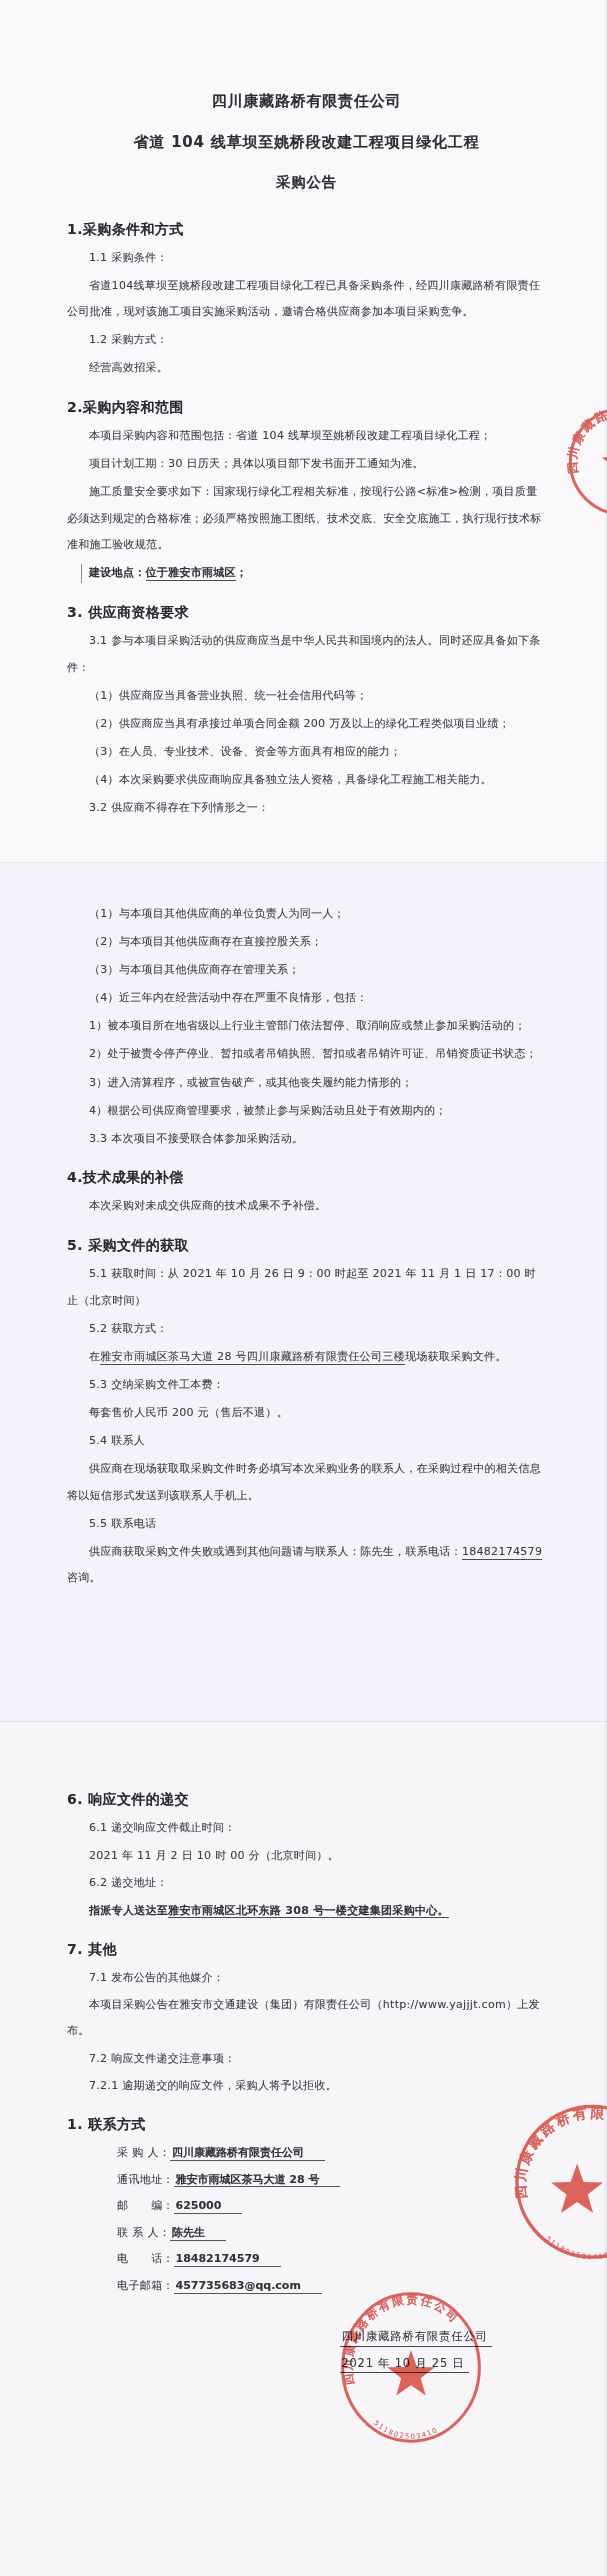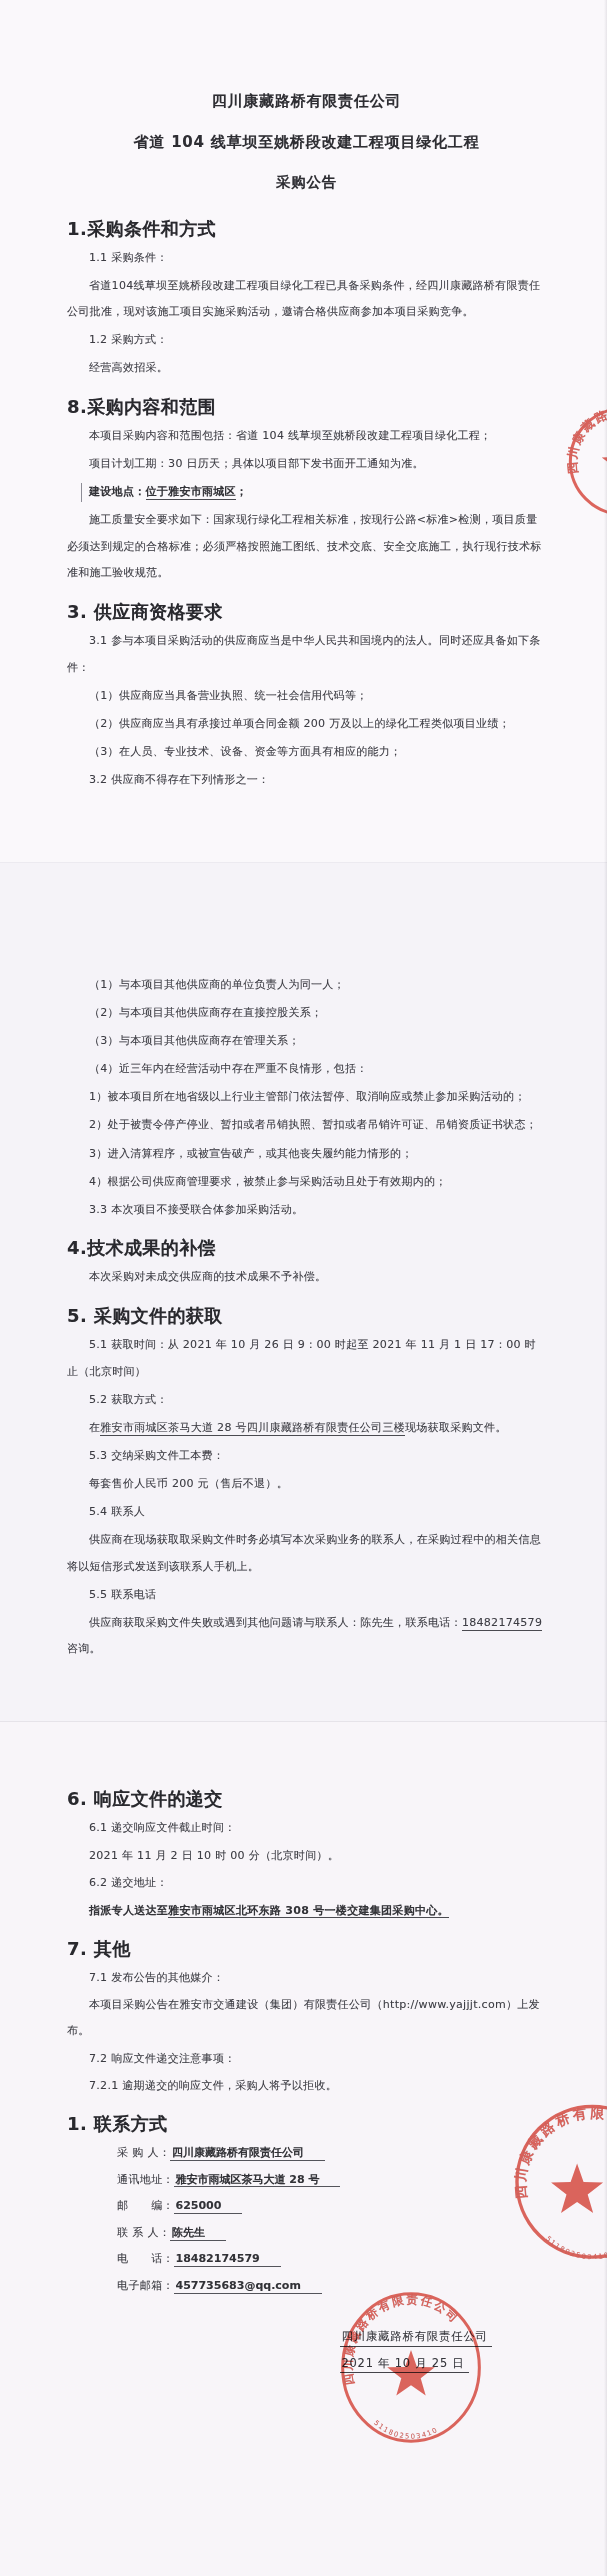--- a/index.html
+++ b/index.html
@@ -22,33 +22,33 @@
         padding-left:67px;padding-right:61px;}
   .page1{top:0;height:862px;background:#faf8fb;}
   .page2{top:862px;height:859px;background:#f5f3f8;border-top:1.5px solid #eceaf0;}
   .page3{top:1721px;height:1055px;background:#f8f5f9;border-top:1.5px solid #e6e3e9;}
 
   .title-block{padding-top:91px;text-align:center;}
   .title{font-size:15px;line-height:20.5px;margin-bottom:20px;font-weight:600;
          color:#2e2e33;letter-spacing:0.8px;}
   .title-doc{font-size:14.4px;text-align:center;}
 
-  .h{font-size:18px;font-weight:bold;color:#29292e;line-height:20px;
+  .h{font-size:14px;font-weight:bold;color:#29292e;line-height:20px;
      margin:15px 0 6px;letter-spacing:0.4px;}
   .h.first{margin-top:26px;}
   .para{font-size:11px;line-height:26.6px;margin:0 0 1.5px;text-indent:2em;
         letter-spacing:0.3px;}
   .bold{font-weight:bold;color:#333338;}
   .u{border-bottom:0.8px solid #4a4a50;padding-bottom:0.8px;}
 
   .rev{position:relative;}
   .rev::before{content:"";position:absolute;left:13.7px;top:3.8px;bottom:3.8px;width:1.5px;
                background:#8d8d96;}
 
-  .page2{padding-top:109px;}
+  .page2{padding-top:38px;}
   .page3{padding-top:67px;}
   .page3 .para{line-height:26px;}
 
   .crow{font-size:11px;line-height:26.6px;text-indent:2em;margin:0;}
   .crow .lbl{letter-spacing:0.4px;margin-left:28px;}
   .crow .val{border-bottom:0.8px solid #54545b;padding:0 21px 0.8px 1.5px;
              font-weight:600;color:#323237;}
 
   .signoff{position:absolute;left:340px;top:607px;font-size:11.4px;color:#35353b;}
   .signoff .line{display:inline-block;border-bottom:1.1px solid #44444a;
@@ -75,31 +75,32 @@
       <div class="title">省道 104 线草坝至姚桥段改建工程项目绿化工程</div>
       <div class="title title-doc">采购公告</div>
     </div>
 
     <h2 class="h first">1.采购条件和方式</h2>
     <p class="para">1.1 采购条件：</p>
     <p class="para">省道104线草坝至姚桥段改建工程项目绿化工程已具备采购条件，经四川康藏路桥有限责任公司批准，现对该施工项目实施采购活动，邀请合格供应商参加本项目采购竞争。</p>
     <p class="para">1.2 采购方式：</p>
     <p class="para">经营高效招采。</p>
 
-    <h2 class="h">8.采购内容和范围</h2>
+    <h2 class="h">2.采购内容和范围</h2>
     <p class="para">本项目采购内容和范围包括：省道 104 线草坝至姚桥段改建工程项目绿化工程；</p>
     <p class="para">项目计划工期：30 日历天；具体以项目部下发书面开工通知为准。</p>
+    <p class="para">施工质量安全要求如下：国家现行绿化工程相关标准，按现行公路&lt;标准&gt;检测，项目质量必须达到规定的合格标准；必须严格按照施工图纸、技术交底、安全交底施工，执行现行技术标准和施工验收规范。</p>
     <p class="para bold rev"><span class="lbl">建设地点：</span><span class="u">位于雅安市雨城区</span><span>；</span></p>
-    <p class="para">施工质量安全要求如下：国家现行绿化工程相关标准，按现行公路&lt;标准&gt;检测，项目质量必须达到规定的合格标准；必须严格按照施工图纸、技术交底、安全交底施工，执行现行技术标准和施工验收规范。</p>
 
     <h2 class="h">3. 供应商资格要求</h2>
     <p class="para">3.1 参与本项目采购活动的供应商应当是中华人民共和国境内的法人。同时还应具备如下条件：</p>
     <p class="para">（1）供应商应当具备营业执照、统一社会信用代码等；</p>
     <p class="para">（2）供应商应当具有承接过单项合同金额 200 万及以上的绿化工程类似项目业绩；</p>
     <p class="para">（3）在人员、专业技术、设备、资金等方面具有相应的能力；</p>
+    <p class="para">（4）本次采购要求供应商响应具备独立法人资格，具备绿化工程施工相关能力。</p>
     <p class="para">3.2 供应商不得存在下列情形之一：</p>
 
     <svg class="stamp stamp1" width="121" height="121" viewBox="0 0 160 160">
       <circle cx="85" cy="80" r="70"></circle>
       <path id="arcS1" d="M 26 100 A 62 62 0 1 1 144 100" fill="none"></path>
       <text class="seal-arc"><textPath href="#arcS1" startOffset="4">四川康藏路桥有限责任公司</textPath></text>
       <polygon class="star" transform="translate(85,84)" points="0,-30 7.1,-9.8 28.5,-9.3 11.6,3.8 17.6,24.3 0,12.2 -17.6,24.3 -11.6,3.8 -28.5,-9.3 -7.1,-9.8"></polygon>
     </svg>
   </section>
 

